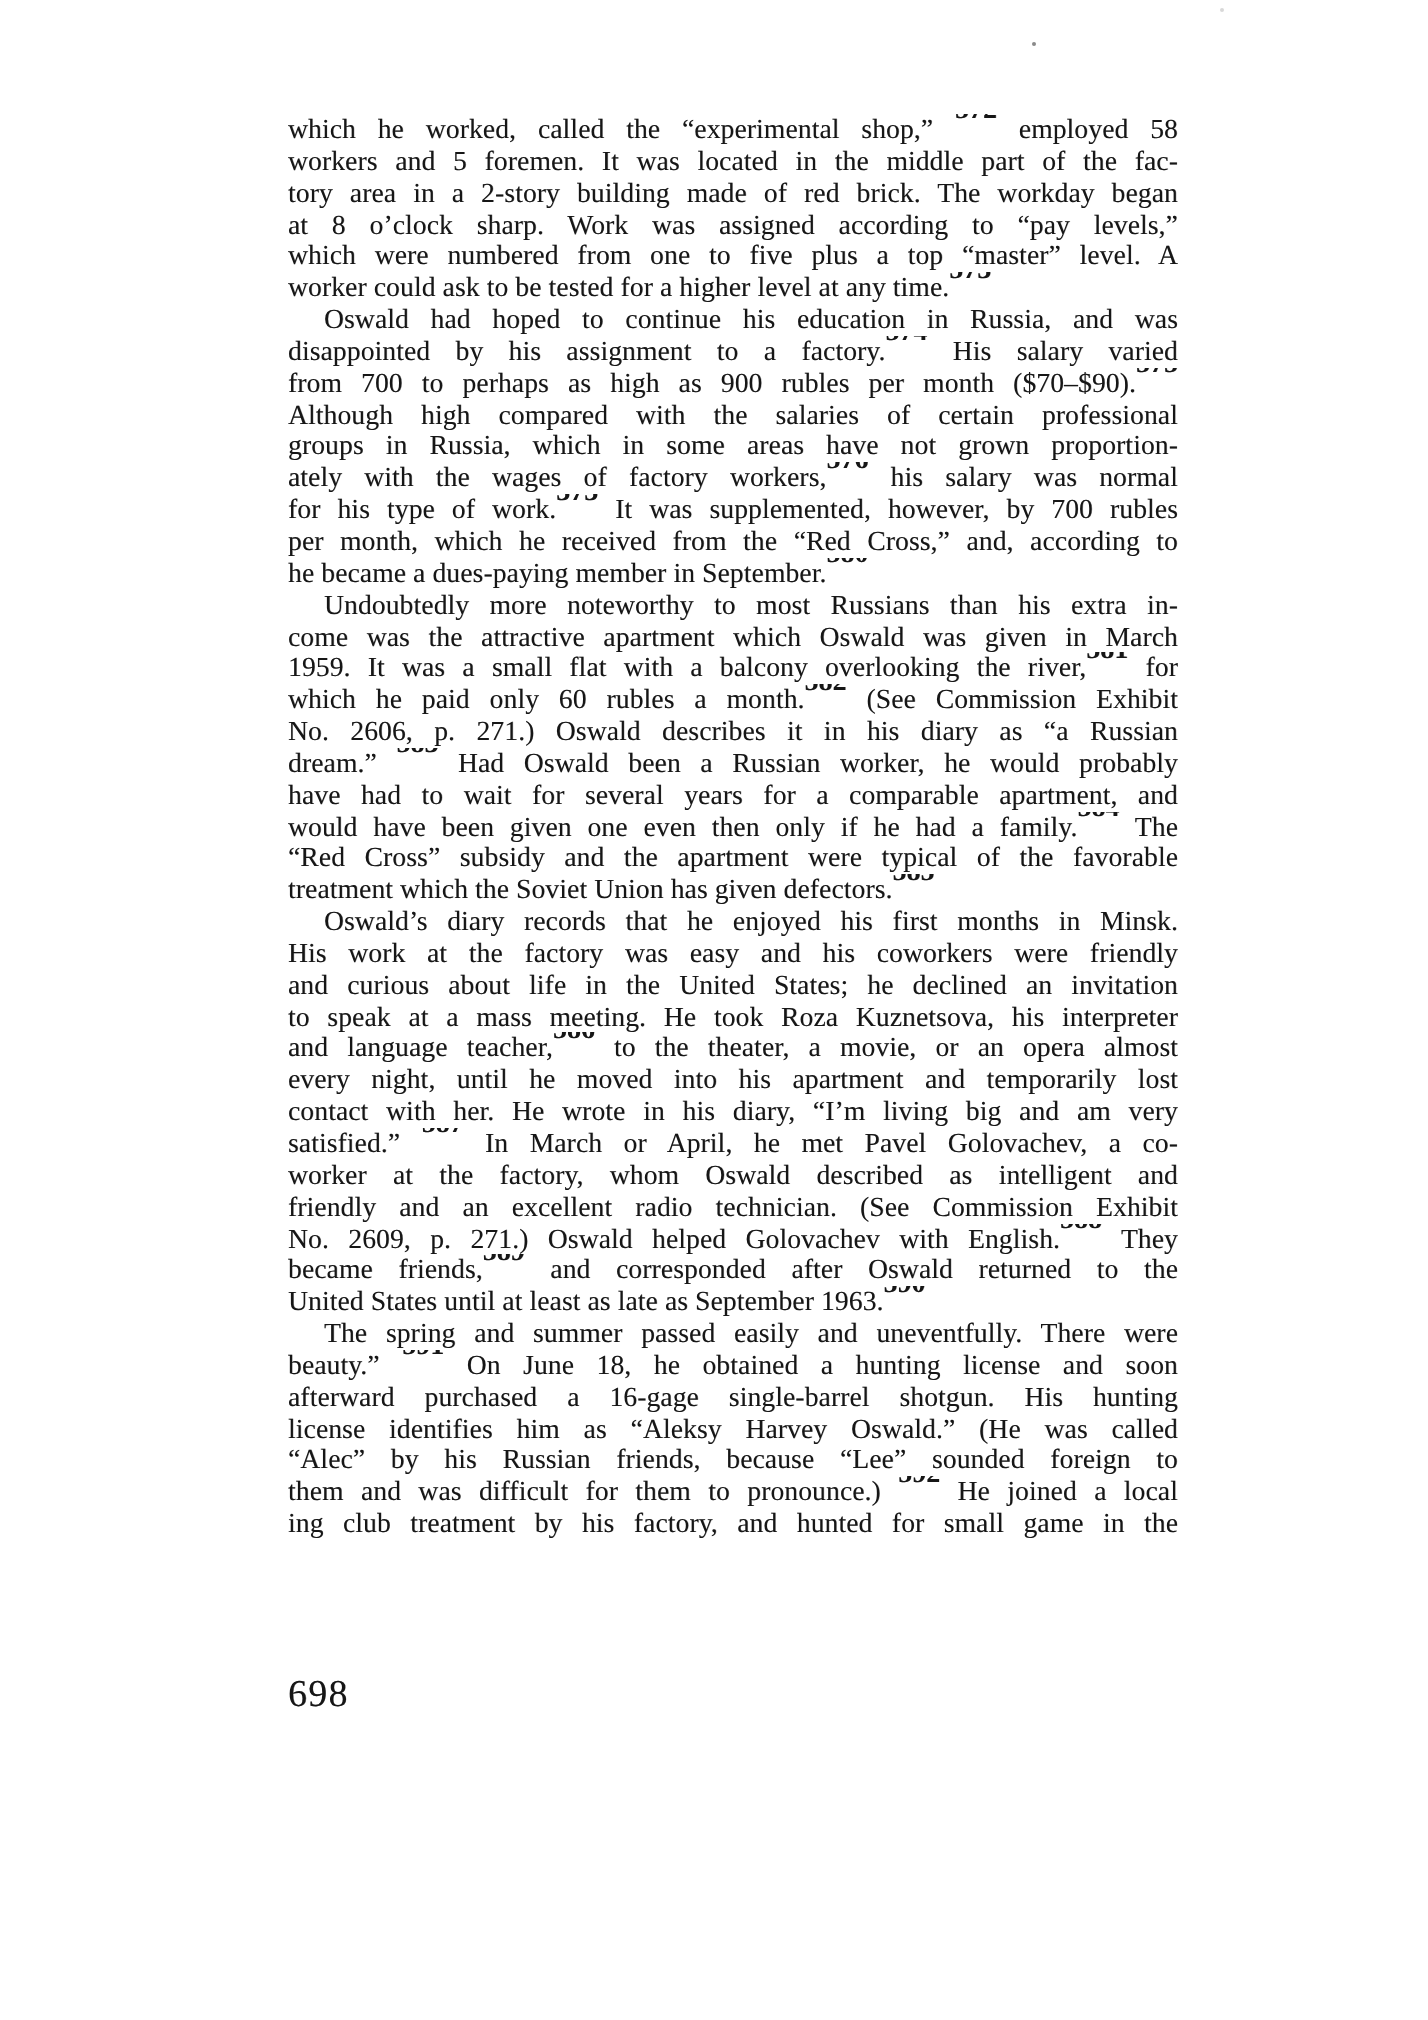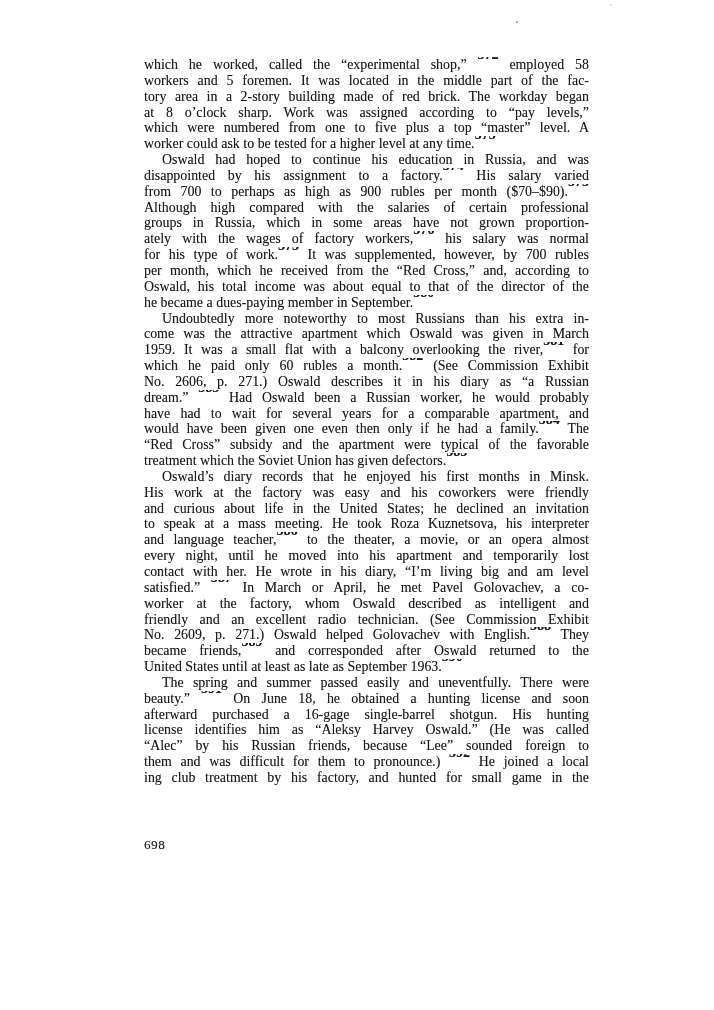--- a/index.html
+++ b/index.html
@@ -48,21 +48,21 @@
     font-weight: bold;
     line-height: 0;
     position: relative;
     top: -4px;
     letter-spacing: 0;
   }
   .page-number {
     position: absolute;
     left: 144px;
     top: 837px;
-    font-size: 13px;
+    font-size: 19px;
     letter-spacing: 0.6px;
     text-shadow: 0.2px 0 0 rgba(0,0,0,0.4);
   }
   .speck {
     position: absolute;
     border-radius: 50%;
   }
   .speck-1 {
     left: 516px; top: 21px;
     width: 2px; height: 2px;
@@ -91,21 +91,20 @@
       </div>
       <div class="paragraph">
         <div class="line indent">Oswald had hoped to continue his education in Russia, and was</div>
         <div class="line">disappointed by his assignment to a factory.<sup class="fn">574</sup>  His salary varied</div>
         <div class="line">from 700 to perhaps as high as 900 rubles per month ($70–$90).<sup class="fn">575</sup></div>
         <div class="line">Although high compared with the salaries of certain professional</div>
         <div class="line">groups in Russia, which in some areas have not grown proportion-</div>
         <div class="line">ately with the wages of factory workers,<sup class="fn">576</sup> his salary was normal</div>
         <div class="line">for his type of work.<sup class="fn">373</sup>  It was supplemented, however, by 700 rubles</div>
         <div class="line">per month, which he received from the “Red Cross,” and, according to</div>
-        <div class="line">Oswald, his total income was about equal to that of the director of the</div>
         <div class="line last">he became a dues-paying member in September.<sup class="fn">580</sup></div>
       </div>
       <div class="paragraph">
         <div class="line indent">Undoubtedly more noteworthy to most Russians than his extra in-</div>
         <div class="line">come was the attractive apartment which Oswald was given in March</div>
         <div class="line">1959.  It was a small flat with a balcony overlooking the river,<sup class="fn">581</sup> for</div>
         <div class="line">which he paid only 60 rubles a month.<sup class="fn">582</sup>  (See Commission Exhibit</div>
         <div class="line">No. 2606, p. 271.)  Oswald describes it in his diary as “a Russian</div>
         <div class="line">dream.” <sup class="fn">583</sup>  Had Oswald been a Russian worker, he would probably</div>
         <div class="line">have had to wait for several years for a comparable apartment, and</div>
@@ -113,21 +112,21 @@
         <div class="line">“Red Cross” subsidy and the apartment were typical of the favorable</div>
         <div class="line last">treatment which the Soviet Union has given defectors.<sup class="fn">585</sup></div>
       </div>
       <div class="paragraph">
         <div class="line indent">Oswald’s diary records that he enjoyed his first months in Minsk.</div>
         <div class="line">His work at the factory was easy and his coworkers were friendly</div>
         <div class="line">and curious about life in the United States; he declined an invitation</div>
         <div class="line">to speak at a mass meeting.  He took Roza Kuznetsova, his interpreter</div>
         <div class="line">and language teacher,<sup class="fn">586</sup> to the theater, a movie, or an opera almost</div>
         <div class="line">every night, until he moved into his apartment and temporarily lost</div>
-        <div class="line">contact with her.  He wrote in his diary, “I’m living big and am level</div>
+        <div class="line">contact with her.  He wrote in his diary, “I’m living big and am very</div>
         <div class="line">satisfied.” <sup class="fn">587</sup>  In March or April, he met Pavel Golovachev, a co-</div>
         <div class="line">worker at the factory, whom Oswald described as intelligent and</div>
         <div class="line">friendly and an excellent radio technician.  (See Commission Exhibit</div>
         <div class="line">No. 2609, p. 271.)  Oswald helped Golovachev with English.<sup class="fn">588</sup>  They</div>
         <div class="line">became friends,<sup class="fn">589</sup> and corresponded after Oswald returned to the</div>
         <div class="line last">United States until at least as late as September 1963.<sup class="fn">590</sup></div>
       </div>
       <div class="paragraph">
         <div class="line indent">The spring and summer passed easily and uneventfully.  There were</div>
         <div class="line">beauty.” <sup class="fn">591</sup>  On June 18, he obtained a hunting license and soon</div>

